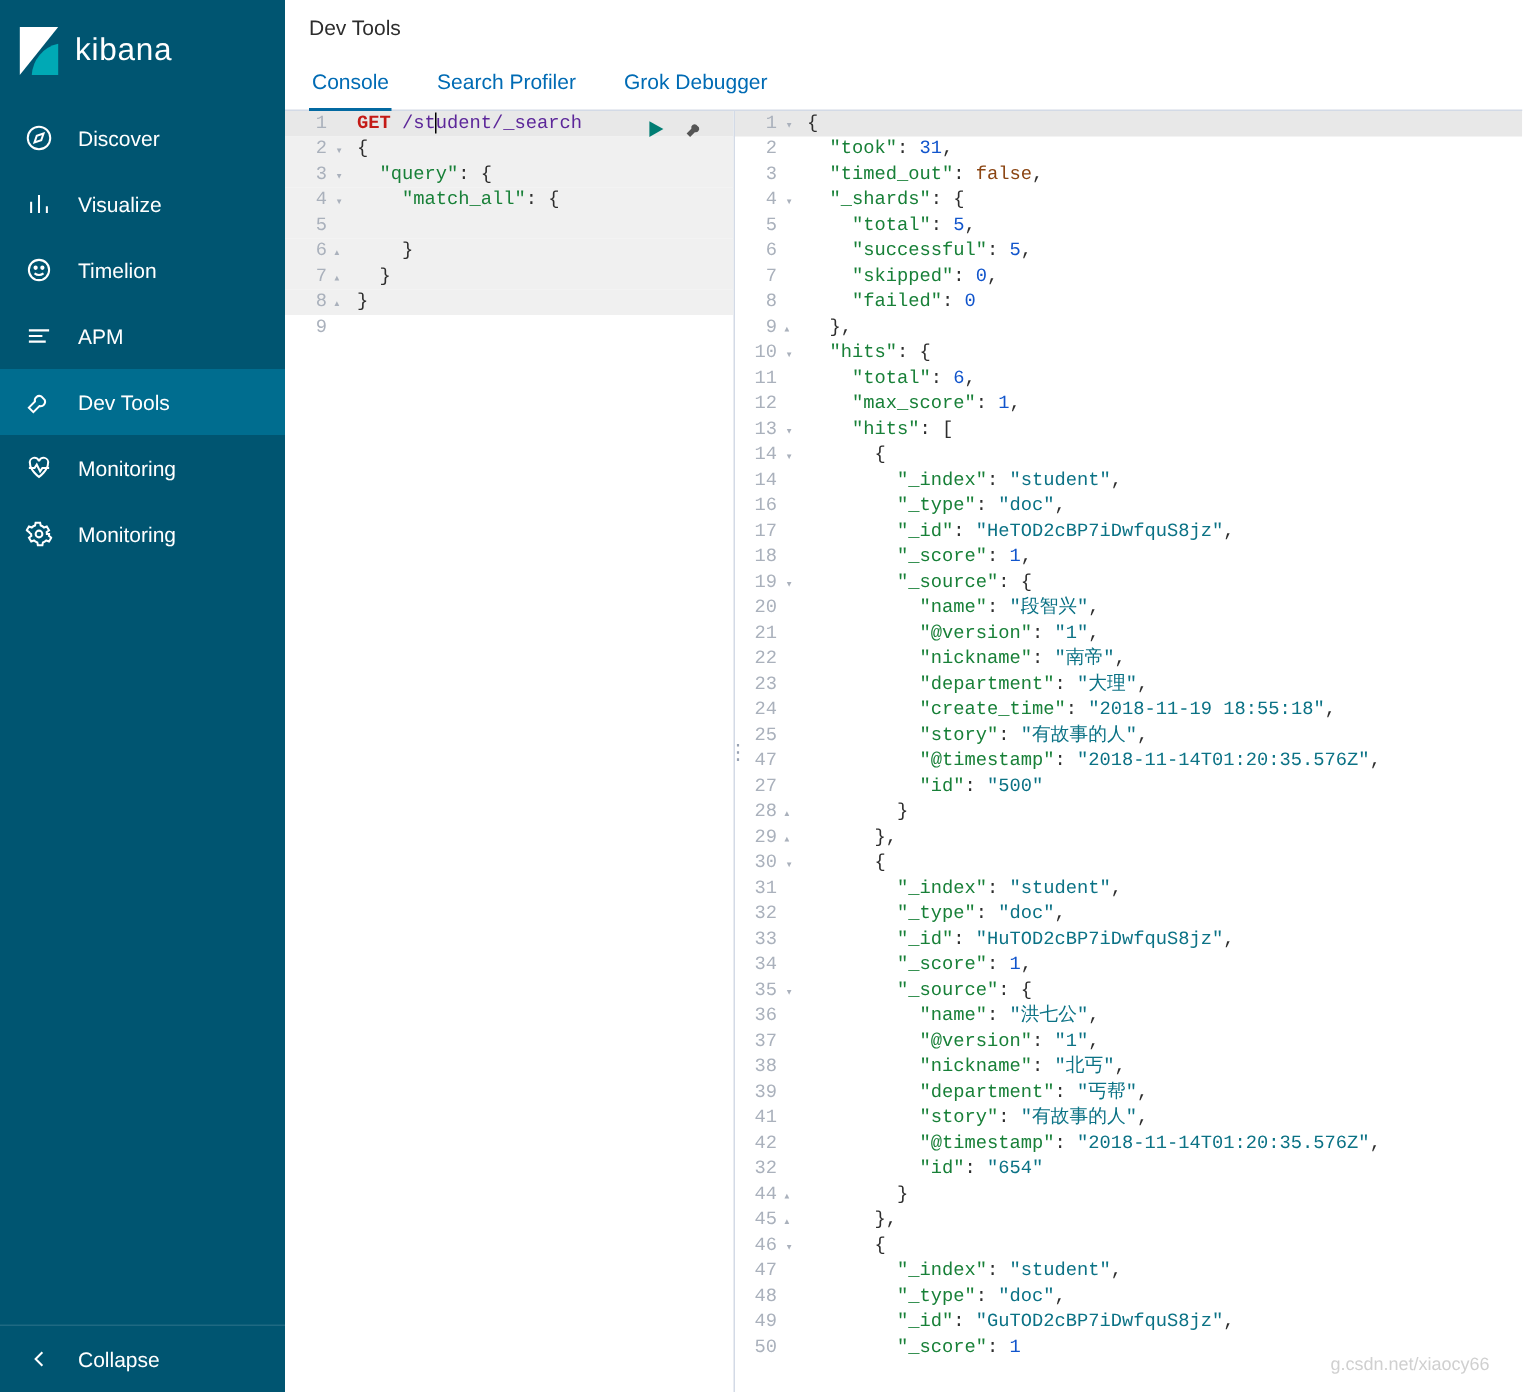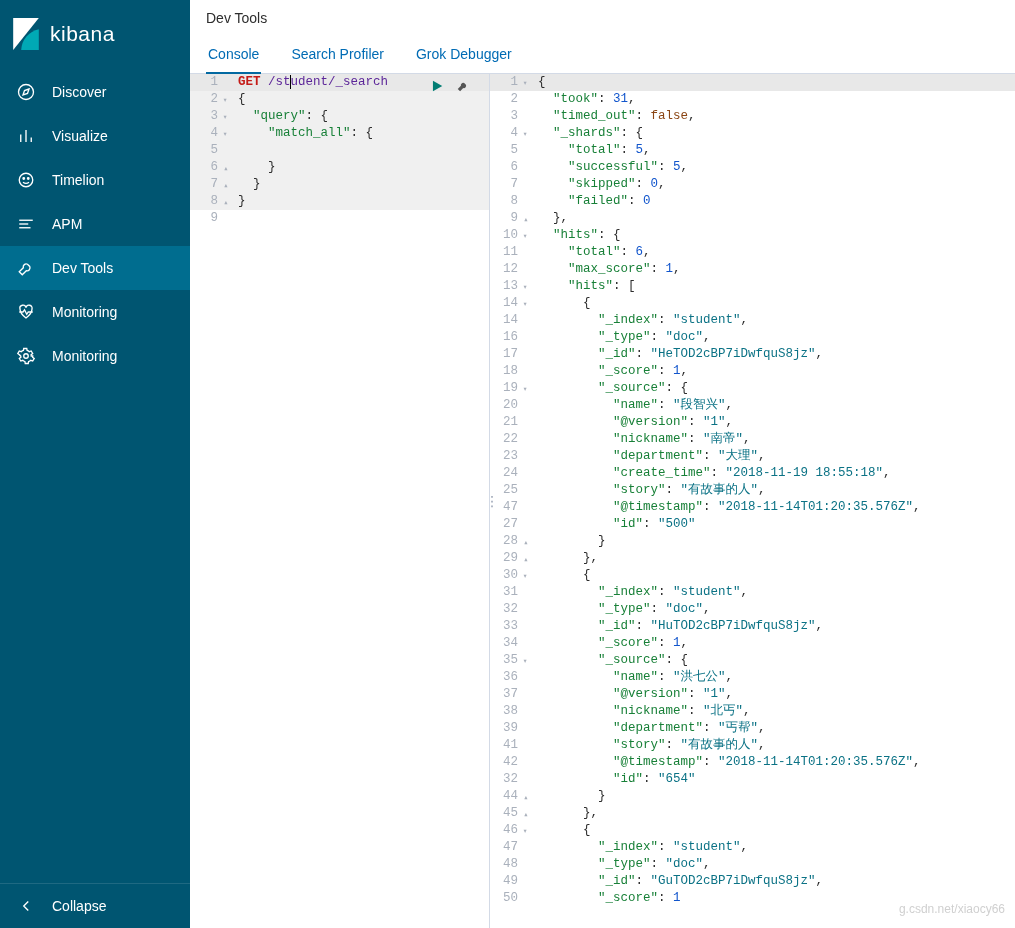--- a/index.html
+++ b/index.html
@@ -47,21 +47,21 @@
 .key { color: #188038; }
 .string { color: #0b7285; }
 .number { color: #1155cc; }
 .bool { color: #8b4513; }
 .punc { color: #2d2d2d; }
 .cursor { border-left: 1px solid #000; margin-left:-1px; }
 
 .actions { position: absolute; top: 4px; right: 18px; display: flex; gap: 10px; z-index: 5; }
 .action-btn { width: 16px; height: 16px; cursor: pointer; display:flex; align-items:center; justify-content:center; }
 
-.watermark { position: absolute; bottom: 12px; right: 10px; color: #d0d0d0; font-size: 12px; pointer-events:none; }
+.watermark { position: absolute; bottom: 12px; right: 22px; color: #d0d0d0; font-size: 12px; pointer-events:none; }
 </style>
 </head>
 <body>
 
 <div class="app">
 
   <div class="sidebar">
     <div class="logo-area">
       <svg class="logo-svg" viewBox="0 0 32 40">
         <path d="M0 0 L32 0 L0 40 Z" fill="#fff"></path>

